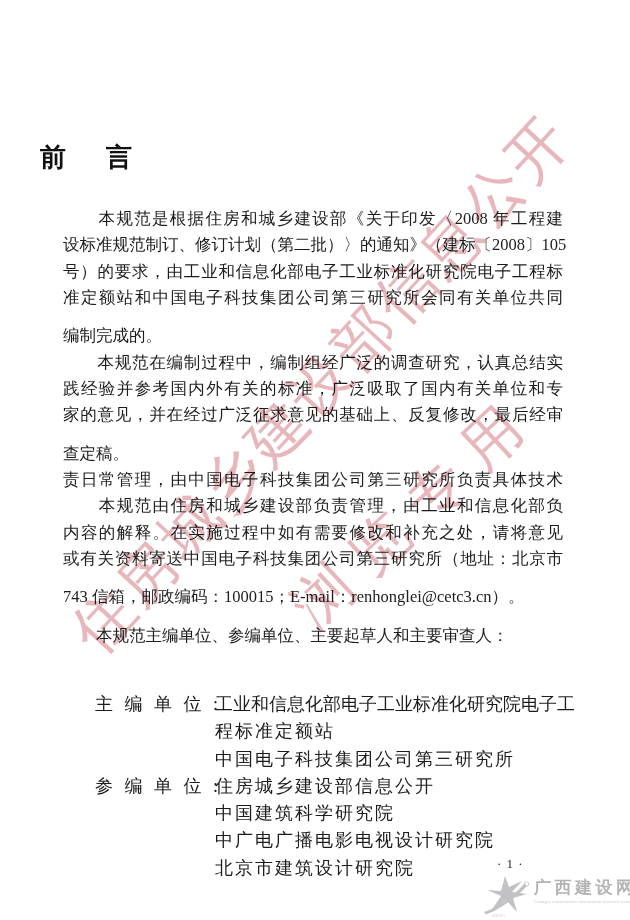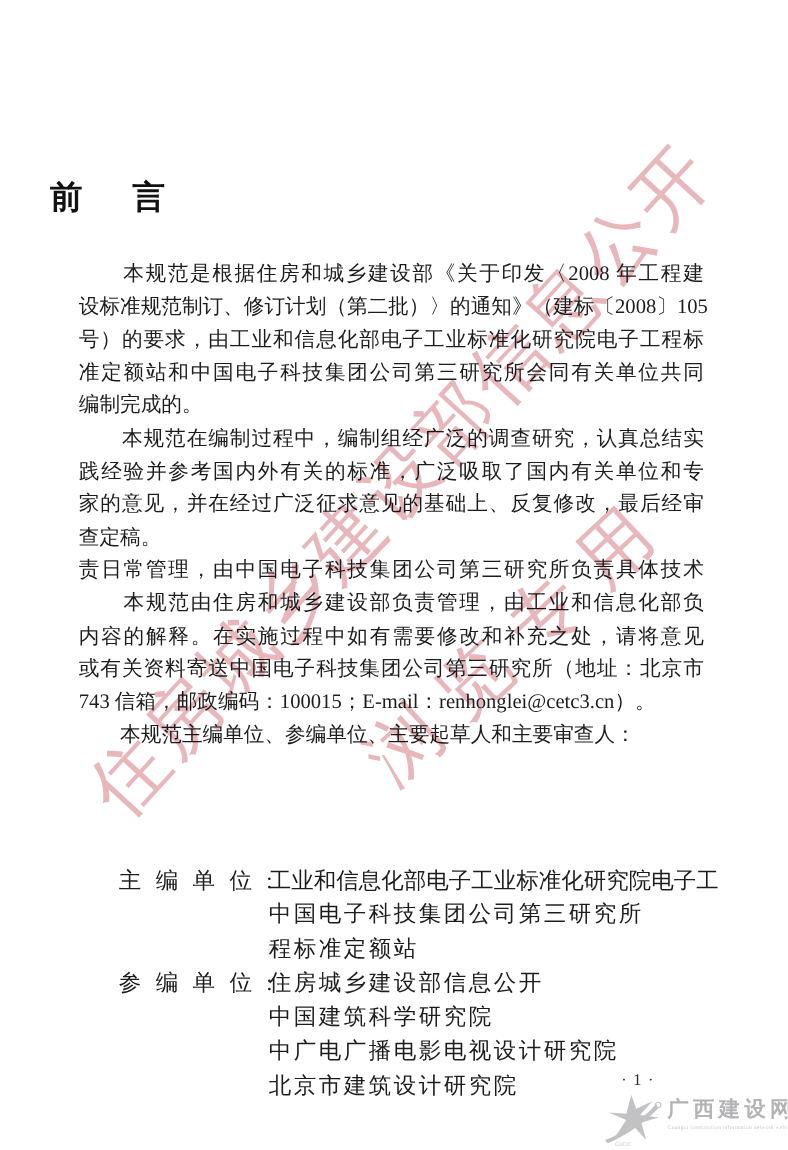--- a/index.html
+++ b/index.html
@@ -22,21 +22,21 @@
     position:absolute;top:143px;left:0;right:0;margin:0;
     text-align:left;font-size:26px;line-height:30px;font-weight:bold;
     letter-spacing:40px;padding-left:40px;color:#111;
   }
   
   .body{
     position:absolute;left:63px;top:206px;width:500px;
     font-size:16.5px;line-height:26.35px;
   }
   .line{text-align:justify;text-align-last:justify;white-space:nowrap;}
-  .line.end{text-align-last:left;}
+  .line.end{text-align-last:left;margin-top:12px;}
   
   .units{
     position:absolute;left:63px;top:671px;width:500px;
     font-size:18px;line-height:27.3px;
   }
   .unit{position:relative;padding-left:152px;}
   .unit-label{position:absolute;left:32px;top:0;letter-spacing:11.5px;white-space:nowrap;}
   .unit-line{text-align:justify;text-align-last:left;white-space:nowrap;letter-spacing:2px;}
   .unit-line.flush{text-align-last:justify;letter-spacing:normal;margin-top:20px;}
   
@@ -82,22 +82,22 @@
       </div>
       <div>
         <div class="line end">　　本规范主编单位、参编单位、主要起草人和主要审查人：</div>
       </div>
     </div>
 
   <div class="units" id="units-container">
       <div class="unit">
         <span class="unit-label">主编单位:</span>
         <div class="unit-line flush">工业和信息化部电子工业标准化研究院电子工</div>
+        <div class="unit-line">程标准定额站</div>
         <div class="unit-line">中国电子科技集团公司第三研究所</div>
-        <div class="unit-line">程标准定额站</div>
       </div>
       <div class="unit">
         <span class="unit-label">参编单位:</span>
         <div class="unit-line">住房城乡建设部信息公开</div>
         <div class="unit-line">中国建筑科学研究院</div>
         <div class="unit-line">中广电广播电影电视设计研究院</div>
         <div class="unit-line">北京市建筑设计研究院</div>
       </div>
     </div>
 

